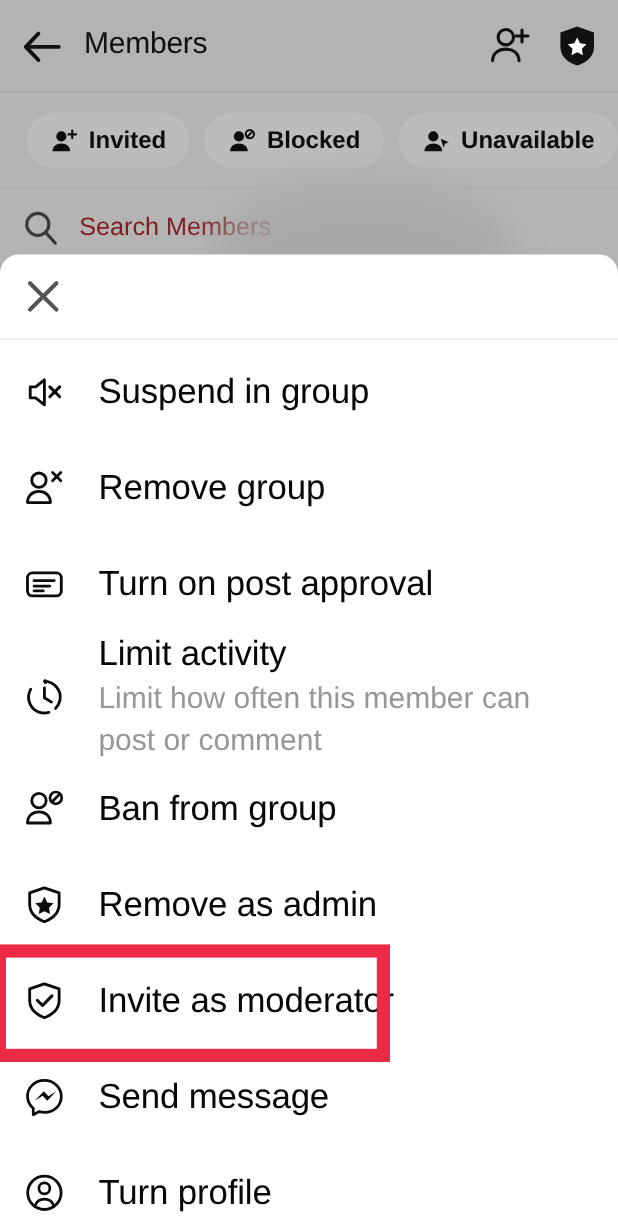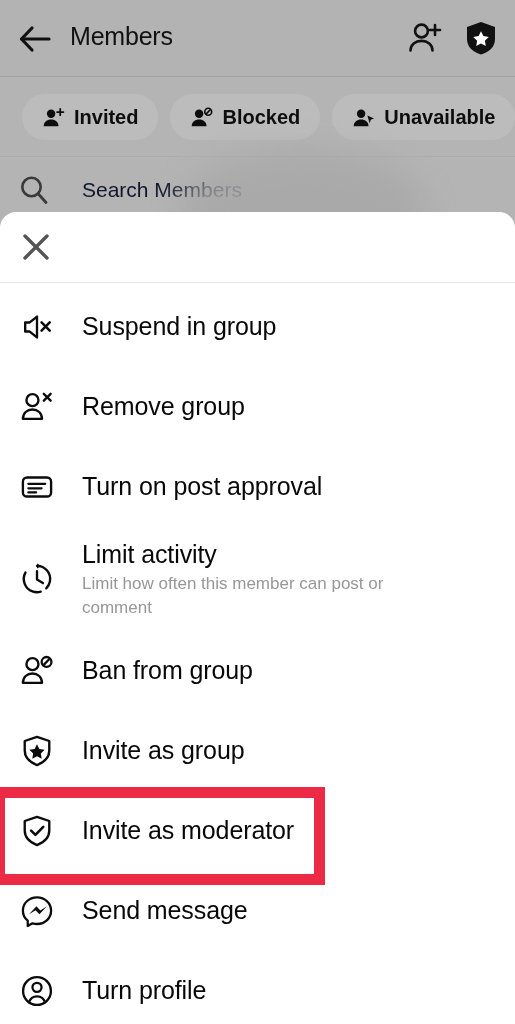--- a/index.html
+++ b/index.html
@@ -91,23 +91,23 @@
     left: 0; top: 156px;
     width: 515px; height: 66px;
     display: flex;
     align-items: center;
     padding-left: 18px;
     box-sizing: border-box;
     border-top: 1px solid #acacac;
   }
   .search-icon { width: 32px; height: 32px; display:block; }
   .search-placeholder {
-    margin-left: 32px;
+    margin-left: 16px;
     font-size: 21px;
-    color: #0f172a;
+    color: #7f1d1d;
   }
 
   
   .blur-blob {
     position: absolute;
     left: 178px; top: 150px;
     width: 250px; height: 120px;
     border-radius: 50%;
     background: #a8a8a8;
     filter: blur(16px);
@@ -164,27 +164,27 @@
     display: flex;
     align-items: center;
     justify-content: center;
   }
   .mi-icon svg { display: block; }
   .mi-text {
     margin-left: 22px;
     padding-right: 40px;
   }
   .mi-label {
-    font-size: 25px;
+    font-size: 29px;
     color: #080808;
     line-height: 1.25;
     letter-spacing: -0.1px;
   }
   .mi-sub {
-    font-size: 17px;
+    font-size: 25px;
     color: #979797;
     line-height: 1.38;
     margin-top: 2px;
     max-width: 370px;
   }
 
   
   .highlight-box {
     position: absolute;
     left: -6px;
@@ -362,21 +362,21 @@
       </div>
 
       <div class="menu-item">
         <span class="mi-icon">
           <svg viewBox="0 0 44 44" width="40" height="40">
             <path d="M22 6.5 L35.5 11 v10.5 C35.5 29.5 29.5 34.6 22 37.5 14.5 34.6 8.5 29.5 8.5 21.5 V11 Z" fill="none" stroke="#0b0b0b" stroke-width="2.6" stroke-linejoin="round"></path>
             <path d="M22 14.5 l2.6 5.3 5.8 .8 -4.2 4.1 1 5.8 -5.2-2.7 -5.2 2.7 1-5.8 -4.2-4.1 5.8-.8 Z" fill="#0b0b0b"></path>
           </svg>
         </span>
         <div class="mi-text">
-          <div class="mi-label">Invite as group</div>
+          <div class="mi-label">Remove as admin</div>
         </div>
       </div>
 
       <div class="menu-item">
         <span class="mi-icon">
           <svg viewBox="0 0 44 44" width="40" height="40">
             <path d="M22 6.5 L35.5 11 v10.5 C35.5 29.5 29.5 34.6 22 37.5 14.5 34.6 8.5 29.5 8.5 21.5 V11 Z" fill="none" stroke="#0b0b0b" stroke-width="2.6" stroke-linejoin="round"></path>
             <path d="M15.5 21.5 l4.8 4.8 8.6-8.8" fill="none" stroke="#0b0b0b" stroke-width="2.8" stroke-linecap="round" stroke-linejoin="round"></path>
           </svg>
         </span>

